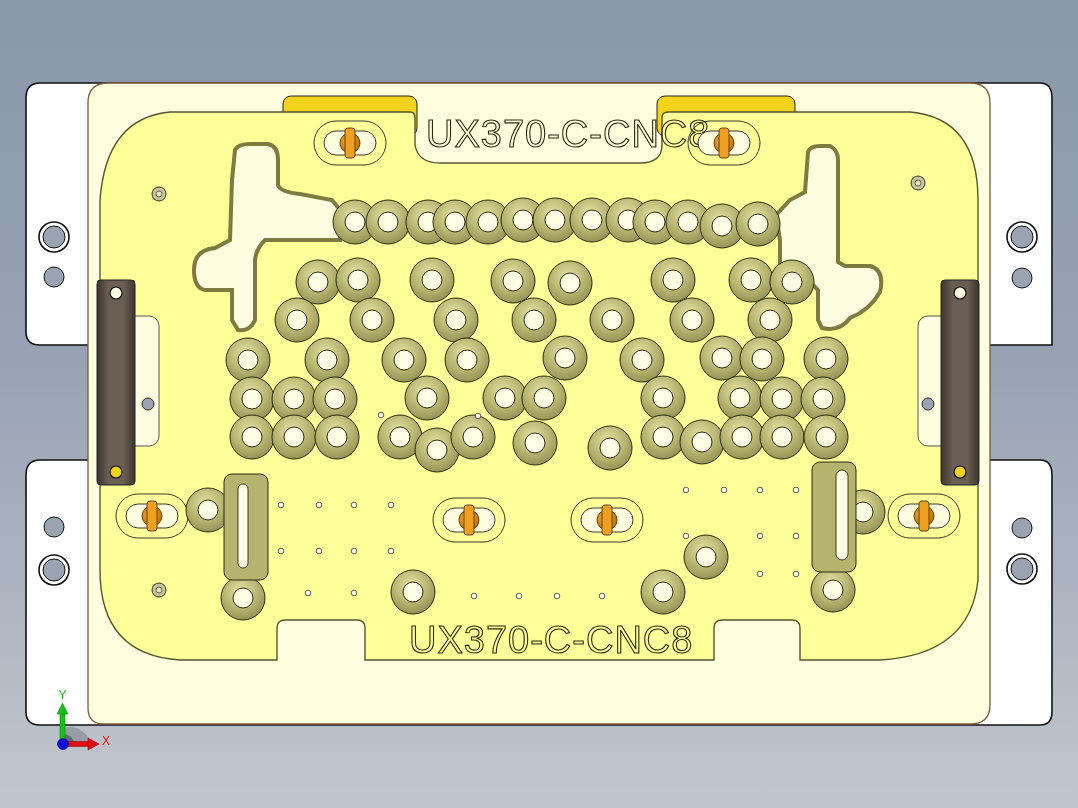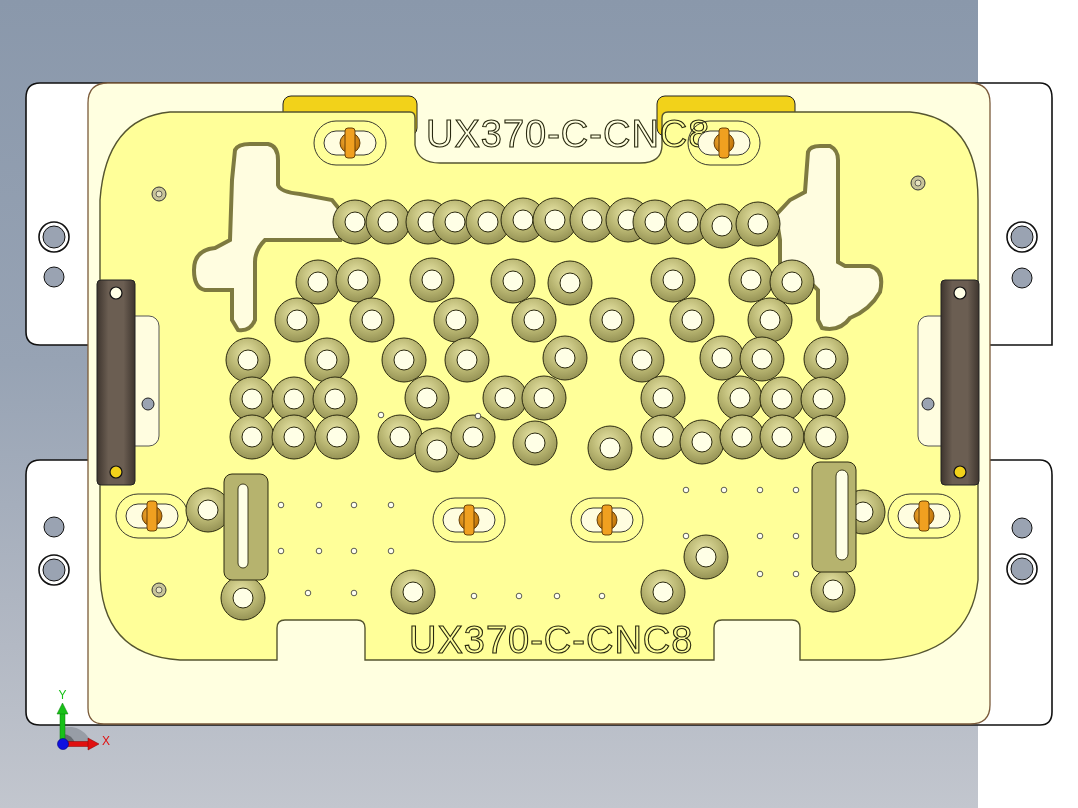--- a/index.html
+++ b/index.html
@@ -1,17 +1,17 @@
 <!DOCTYPE html>
 <html><head>
 <meta charset="utf-8">
 <style>
   html, body { margin:0; padding:0; }
   body { width:1078px; height:808px; overflow:hidden; font-family:"Liberation Sans", sans-serif; }
-  #viewport { position:relative; width:978px; height:808px; background:linear-gradient(180deg,#8a98ab 0%,#97a3b4 45%,#b3b9c4 80%,#c2c6ce 100%); }
+  #viewport { position:relative; width:1078px; height:808px; background:linear-gradient(180deg,#8a98ab 0%,#97a3b4 45%,#b3b9c4 80%,#c2c6ce 100%); }
   #scene { position:absolute; left:0; top:0; }
   .engrave { font-family:"Liberation Sans", sans-serif; font-size:38px; fill:none; stroke:#2a2a10; stroke-width:1.1; letter-spacing:1px; }
   .triad-label { font-family:"Liberation Sans", sans-serif; font-size:12px; }
 </style>
 </head>
 <body>
 
 <div id="viewport">
 <svg id="scene" width="1078" height="808" viewBox="0 0 1078 808" xmlns="http://www.w3.org/2000/svg">
   <defs>

